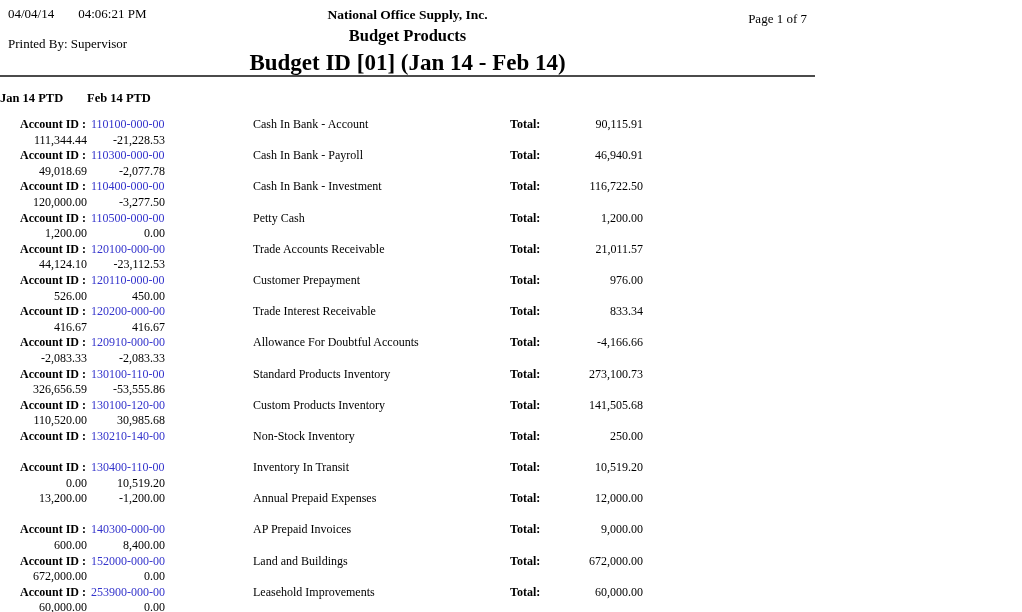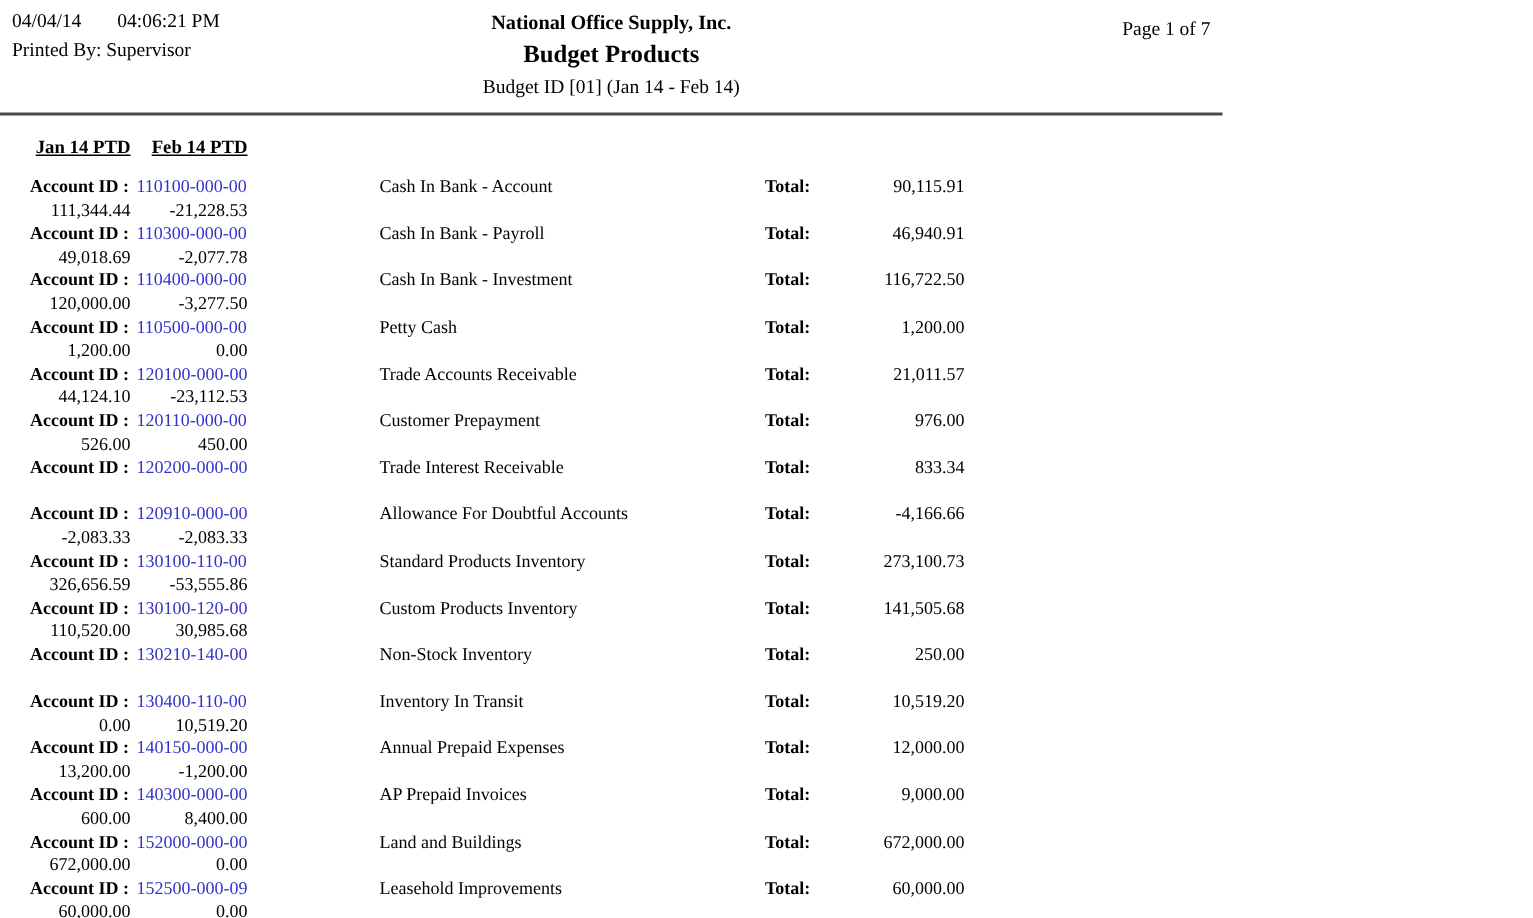--- a/index.html
+++ b/index.html
@@ -10,34 +10,34 @@
     background: #ffffff;
     color: var(--text);
     font-family: "Liberation Serif", "DejaVu Serif", serif;
     overflow: hidden;
   }
   .page { position: relative; width: 815px; height: 612px; }
 
   
   .hdr-left { position: absolute; left: 8px; top: 6px; font-size: 13px; white-space: nowrap; }
   .hdr-left .time { margin-left: 24px; }
-  .printed-by { margin-top: 3px; }
+  .printed-by { margin-top: 14px; }
 
   .hdr-center { position: absolute; left: 0; right: 0; top: 7px; text-align: center; }
   .company  { font-size: 13.5px; font-weight: bold; }
   .title    { font-size: 16.5px; font-weight: bold; margin-top: 3px; }
-  .subtitle { font-size: 13px; font-weight: normal; margin-top: 4px; }
+  .subtitle { font-size: 23px; font-weight: bold; margin-top: 4px; }
 
   .hdr-page { position: absolute; right: 8px; top: 11px; font-size: 13px; }
 
   .rule { position: absolute; left: 0; right: 0; top: 75px; height: 2px; background: var(--rule); }
 
   
   .colhead { position: absolute; top: 91px; left: 0; font-size: 12.5px; font-weight: bold; white-space: nowrap; }
-  .colhead .jan, .colhead .feb { display: inline-block; text-align: right; text-decoration: underline; }
+  .colhead .jan, .colhead .feb { display: inline-block; }
   .colhead .jan { width: 87px; }
   .colhead .feb { width: 78px; }
 
   
   .rows { position: absolute; top: 117px; left: 0; right: 0; }
   .row  { position: relative; height: 31.2px; font-size: 12px; line-height: 15.6px; white-space: nowrap; }
 
   .acct-label { display: inline-block; margin-left: 20px; font-weight: bold; }
   .acct-num   { color: var(--account-link); margin-left: 5px; text-decoration: none; cursor: pointer; }
 
@@ -145,20 +145,23 @@
       </div>
       <div class="desc">Customer Prepayment</div>
       <div class="total-label">Total:</div>
       <div class="total-value">976.00</div>
     </div>
 
     <div class="row">
       <div class="acct-line">
         <span class="acct-label">Account ID :</span><a class="acct-num">120200-000-00</a>
       </div>
+      <div class="vals-line">
+        <span class="val jan">416.67</span><span class="val feb">416.67</span>
+      </div>
       <div class="desc">Trade Interest Receivable</div>
       <div class="total-label">Total:</div>
       <div class="total-value">833.34</div>
     </div>
 
     <div class="row">
       <div class="acct-line">
         <span class="acct-label">Account ID :</span><a class="acct-num">120910-000-00</a>
       </div>
       <div class="vals-line">
@@ -208,23 +211,20 @@
       </div>
       <div class="vals-line">
         <span class="val jan">0.00</span><span class="val feb">10,519.20</span>
       </div>
       <div class="desc">Inventory In Transit</div>
       <div class="total-label">Total:</div>
       <div class="total-value">10,519.20</div>
     </div>
 
     <div class="row">
-      <div class="acct-line">
-        <span class="acct-label">Account ID :</span><a class="acct-num">140150-000-00</a>
-      </div>
       <div class="vals-line">
         <span class="val jan">13,200.00</span><span class="val feb">-1,200.00</span>
       </div>
       <div class="desc">Annual Prepaid Expenses</div>
       <div class="total-label">Total:</div>
       <div class="total-value">12,000.00</div>
     </div>
 
     <div class="row">
       <div class="acct-line">
@@ -245,21 +245,21 @@
       <div class="vals-line">
         <span class="val jan">672,000.00</span><span class="val feb">0.00</span>
       </div>
       <div class="desc">Land and Buildings</div>
       <div class="total-label">Total:</div>
       <div class="total-value">672,000.00</div>
     </div>
 
     <div class="row">
       <div class="acct-line">
-        <span class="acct-label">Account ID :</span><a class="acct-num">152500-000-09</a>
+        <span class="acct-label">Account ID :</span><a class="acct-num">253900-000-00</a>
       </div>
       <div class="vals-line">
         <span class="val jan">60,000.00</span><span class="val feb">0.00</span>
       </div>
       <div class="desc">Leasehold Improvements</div>
       <div class="total-label">Total:</div>
       <div class="total-value">60,000.00</div>
     </div>
   </div>
 

